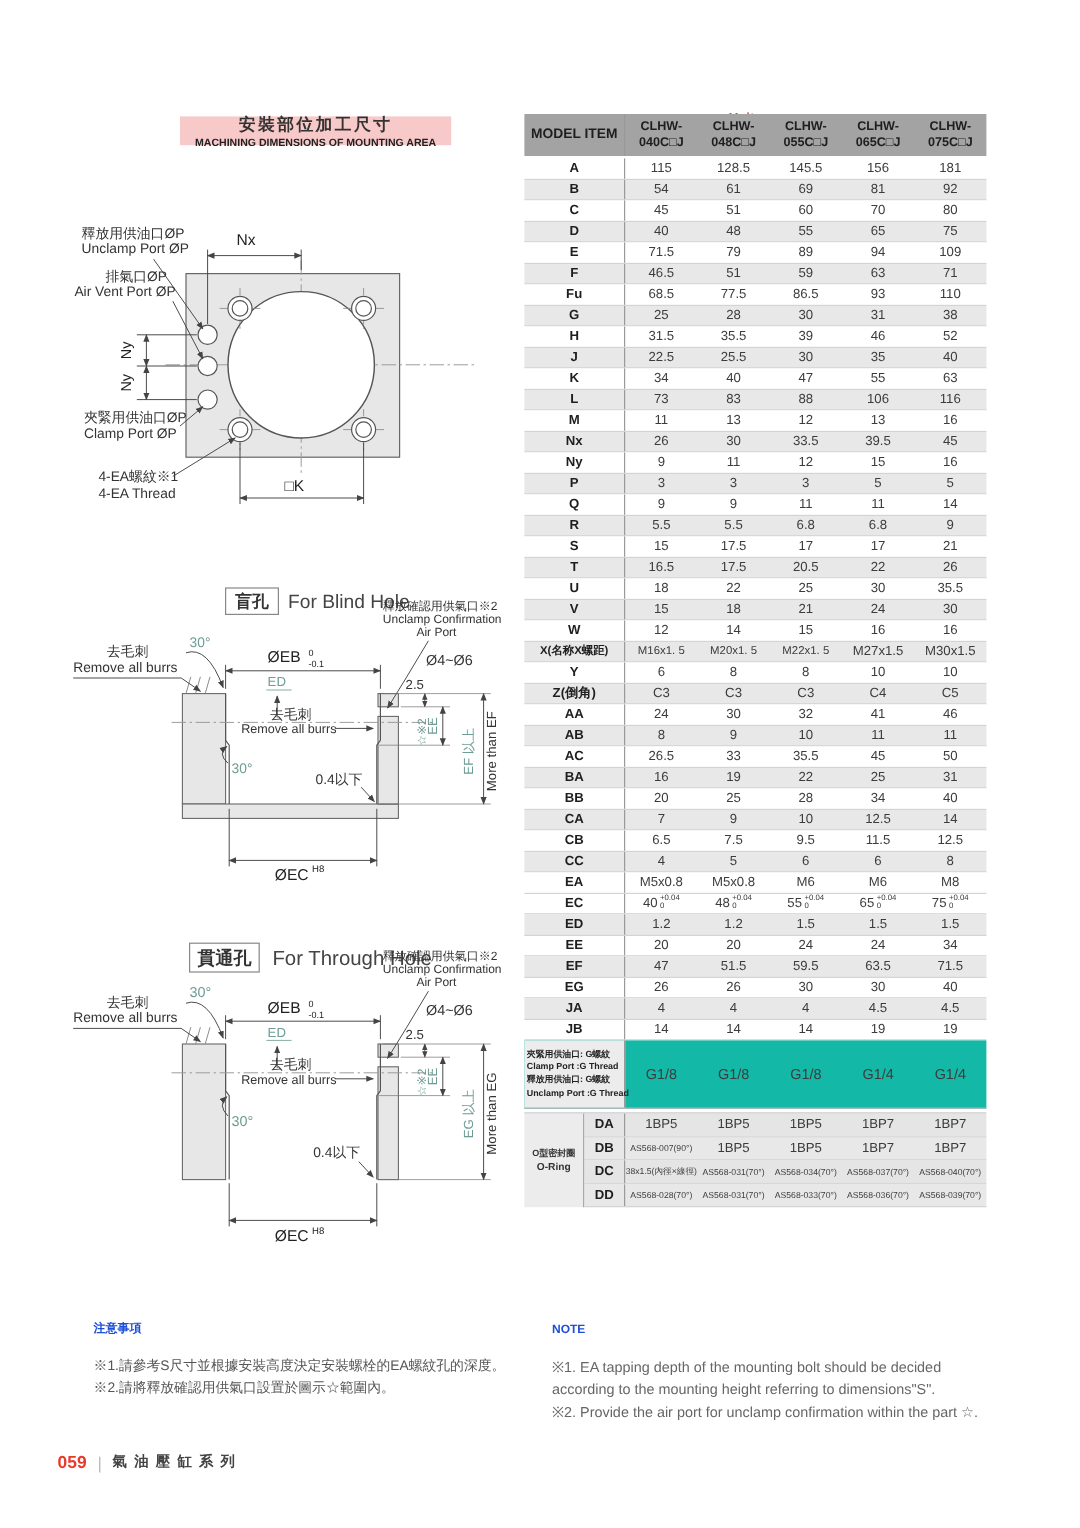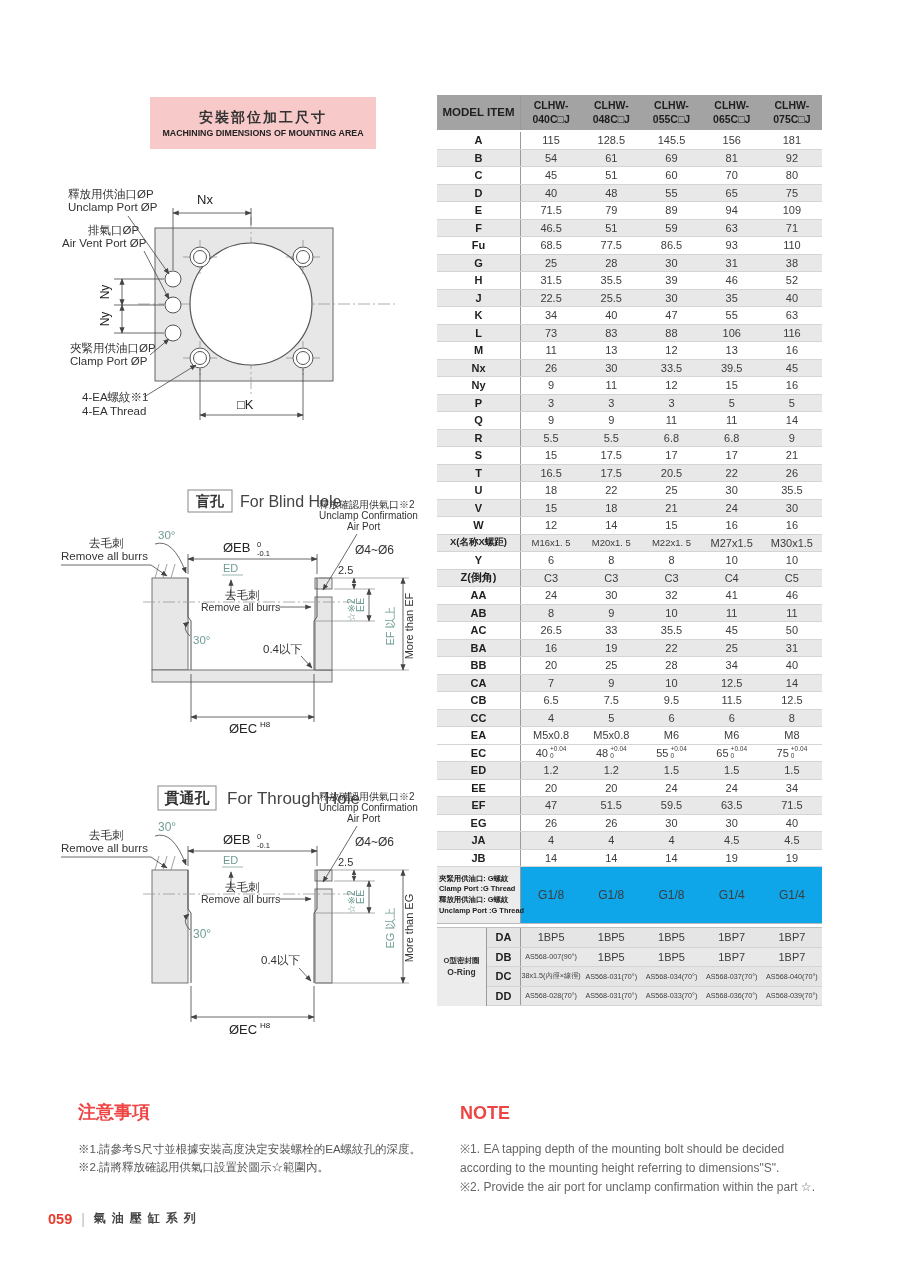--- a/index.html
+++ b/index.html
@@ -1,21 +1,21 @@
 <!DOCTYPE html>
 <html><head>
 <meta charset="utf-8">
 <style>
 *{margin:0;padding:0;box-sizing:border-box}
 html,body{background:#fff}
 .page{position:relative;width:900px;height:1273px;background:#fff;overflow:hidden;
   font-family:"Liberation Sans",sans-serif;color:#333}
 .unit{position:absolute;top:93px;left:437px;width:385px;text-align:center;
   color:#e8392c;font-size:11px;font-weight:bold}
-.pinkbox{position:absolute;left:150px;top:97px;width:226px;height:52px;background:#f8c9c9;
+.pinkbox{position:absolute;left:150px;top:97px;width:226px;height:24px;background:#f8c9c9;
   display:flex;flex-direction:column;justify-content:center;align-items:center}
 .pinkbox .zh{font-size:14px;font-weight:bold;color:#333;letter-spacing:2px}
 .pinkbox .en{font-size:8.8px;font-weight:bold;color:#222;margin-top:1px}
 
 
 .tablewrap{position:absolute;left:437px;top:95px;width:385px;font-size:11px}
 .thead{display:grid;grid-template-columns:84px repeat(5,1fr);background:#a3a3a3;height:35px}
 .th{display:flex;flex-direction:column;justify-content:center;align-items:center;
   font-weight:bold;font-size:10.5px;color:#1e1e1e;line-height:1.3}
 .th.item{font-size:11.5px;border-right:1px solid #999}
@@ -24,21 +24,21 @@
   border-bottom:1px solid #d4d4d4;background:#fff}
 .tr.alt{background:#e8e8e8}
 .td{display:flex;justify-content:center;align-items:center;color:#3c3c3c}
 .td.lab{font-weight:bold;color:#1e1e1e;border-right:1px solid #9a9a9a}
 .td.lab.sm{font-size:9.5px}
 .td.sm{font-size:9.5px}
 .tol{display:inline-flex;flex-direction:column;font-size:6.5px;line-height:1.1;
   margin-left:2px;transform:translateY(-1px);color:#3c3c3c}
 .tol i{font-style:normal}
 .gthread{display:grid;grid-template-columns:84px repeat(5,1fr);height:57px;
-  border-bottom:1px solid #bbb;background:#0ea5e9}
+  border-bottom:1px solid #bbb;background:#14b8a6}
 .gl{display:flex;flex-direction:column;justify-content:center;padding-left:2px;
   background:#ececec;border-right:1px solid #9a9a9a;line-height:1.45}
 .gl div{font-size:7.4px;font-weight:bold;color:#222;white-space:nowrap}
 .gv{font-size:12px}
 .oring{display:flex;margin-top:3px;border-top:1px solid #c0c0c0}
 .or-side{width:50px;background:#ececec;display:flex;flex-direction:column;justify-content:center;
   align-items:center;border-right:1px solid #9a9a9a;line-height:1.5}
 .or-zh{font-size:7.5px;font-weight:bold}
 .or-en{font-size:8.5px;font-weight:bold}
 .or-rows{flex:1}
@@ -50,21 +50,21 @@
 
 
 .d1{position:absolute;left:52px;top:185px}
 .d2{position:absolute;left:55px;top:486px}
 .d3{position:absolute;left:55px;top:778px}
 svg text{font-family:"Liberation Sans",sans-serif}
 
 
 .notes-zh{position:absolute;left:78px;top:1100px;width:368px}
 .notes-en{position:absolute;left:460px;top:1103px;width:368px}
-.note-title{color:#ef4444;font-size:18px;font-weight:bold;margin-bottom:16px}
+.note-title{color:#1d4ed8;font-size:10px;font-weight:bold;margin-bottom:16px}
 .note-line{font-size:11.5px;color:#555;line-height:1.6}
 .notes-en .note-line{font-size:12px;color:#666;text-align:justify}
 .footer{position:absolute;left:48px;top:1210px;display:flex;align-items:center;gap:9px}
 .footer .num{color:#e8392c;font-weight:bold;font-size:14.5px}
 .footer .bar{color:#bbb;font-size:14px;font-weight:normal}
 .footer .ser{color:#444;font-size:12px;font-weight:bold;letter-spacing:6px}
 </style>
 </head>
 <body>
 

